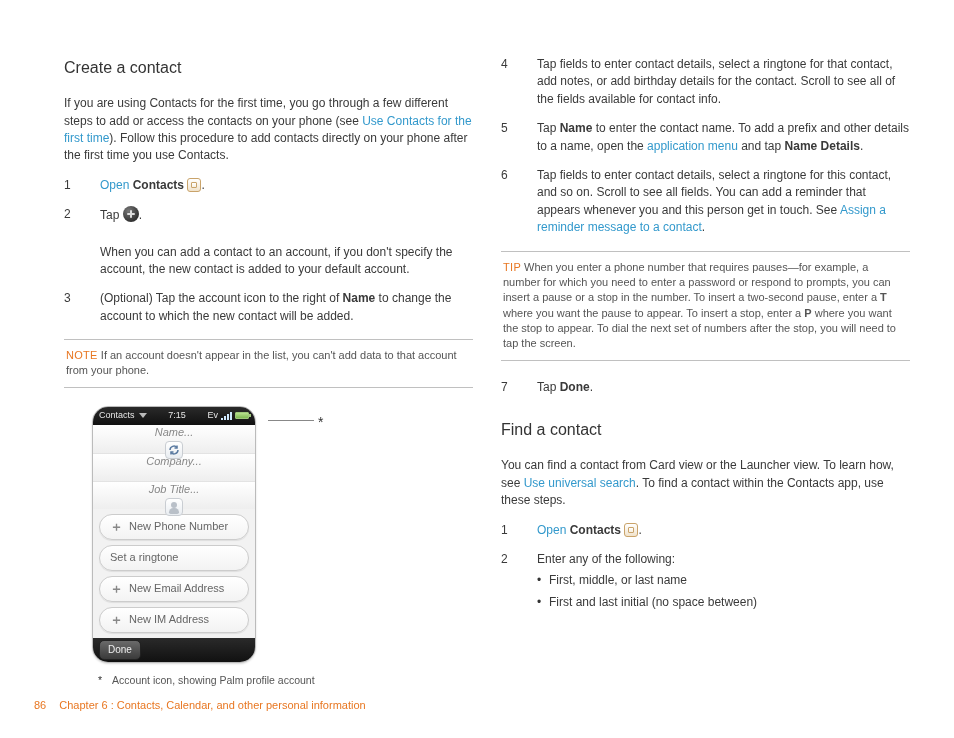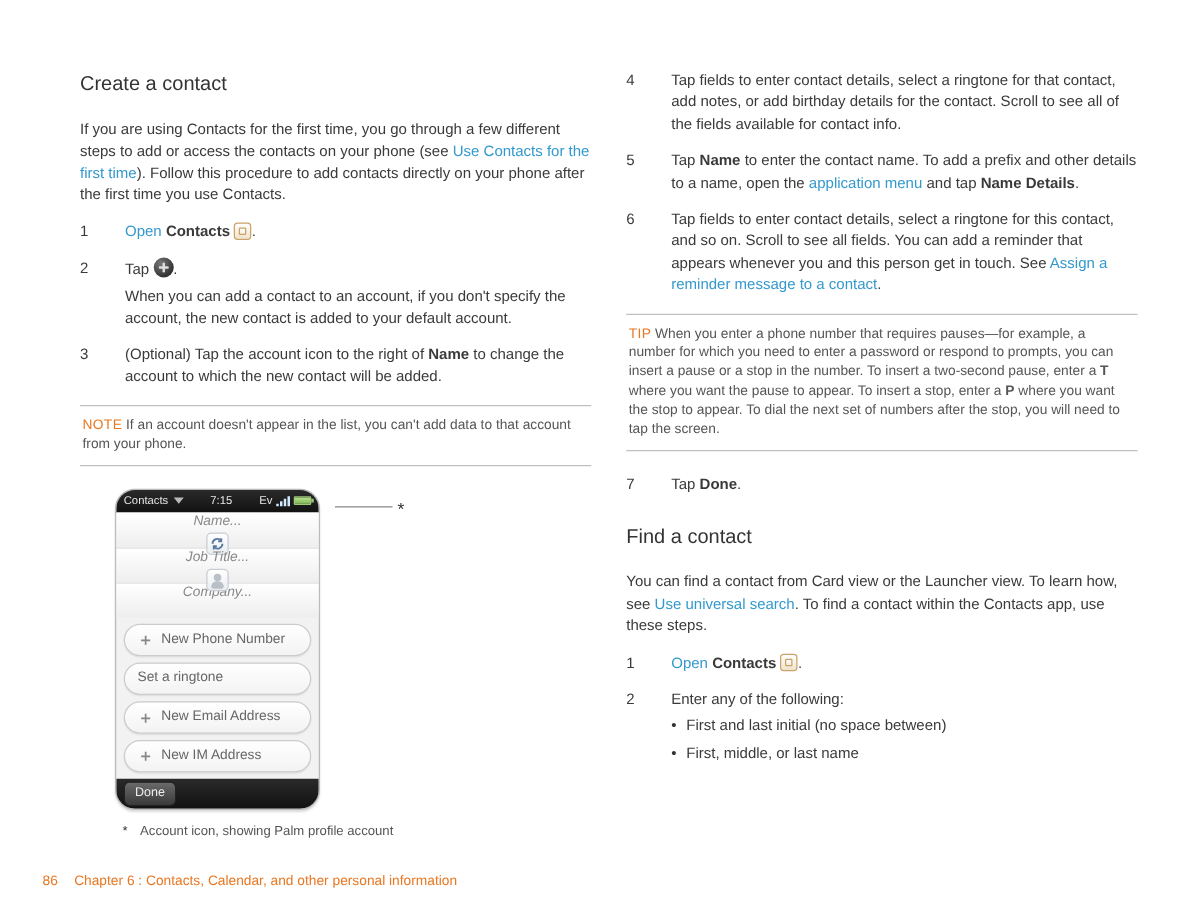--- a/index.html
+++ b/index.html
@@ -38,21 +38,21 @@
     margin:0 0 16px 0;
     color:#333;
   }
   p{margin:0 0 12px 0}
   a.xref{color:var(--link);text-decoration:none}
   .bold{font-weight:600}
   ol.steps{list-style:none;margin:0;padding:0}
   ol.steps>li{display:flex;gap:22px;margin:0 0 12px 0}
   ol.steps>li>.num{flex:0 0 14px;color:var(--ink);font-weight:400}
   ol.steps>li>.body{flex:1}
-  .sub{margin-top:4px}
+  .sub{margin-top:19px}
   .callout{
     border-top:1px solid var(--rule);
     border-bottom:1px solid var(--rule);
     padding:8px 2px;
     margin:14px 0 18px 0;
     font-size:11px;
     line-height:1.4;
     color:#555;
   }
   .callout .tag{color:var(--orange);font-weight:400;letter-spacing:.3px}
@@ -228,25 +228,25 @@
         <div class="row first">
           <span class="rlabel">Name...</span>
           <span class="ricon sync">
             <svg width="12" height="12" viewBox="0 0 24 24" fill="none" stroke="#5a7aa0" stroke-width="3">
                 <path d="M4 12a8 8 0 0 1 14-5M20 12a8 8 0 0 1-14 5"></path>
                 <path d="M18 3v5h-5M6 21v-5h5"></path>
               </svg>
           </span>
         </div>
         <div class="row">
+          <span class="rlabel">Company...</span>
+        </div>
+        <div class="row">
           <span class="rlabel">Job Title...</span>
           <span class="ricon person"></span>
-        </div>
-        <div class="row">
-          <span class="rlabel">Company...</span>
         </div>
         <div class="pill">
             <span class="plus">＋</span>
             <span>New Phone Number</span>
           </div>
         <div class="pill">
             <span>Set a ringtone</span>
           </div>
         <div class="pill">
             <span class="plus">＋</span>
@@ -318,22 +318,22 @@
           <a class="xref" href="#">Open</a>
           <span class="bold">Contacts</span>
           <span class="icon-inline icon-app"></span><span>.</span>
         </span>
       </li>
       <li>
         <span class="num">2</span>
         <span class="body">
           <span>Enter any of the following:</span>
           <ul class="bullets">
+            <li>First, middle, or last name</li>
             <li>First and last initial (no space between)</li>
-            <li>First, middle, or last name</li>
           </ul>
         </span>
       </li>
     </ol>
   </div>
 </div>
 
 <div class="pagefoot">
   <span class="pn">86</span>
   <span>Chapter 6 : Contacts, Calendar, and other personal information</span>

